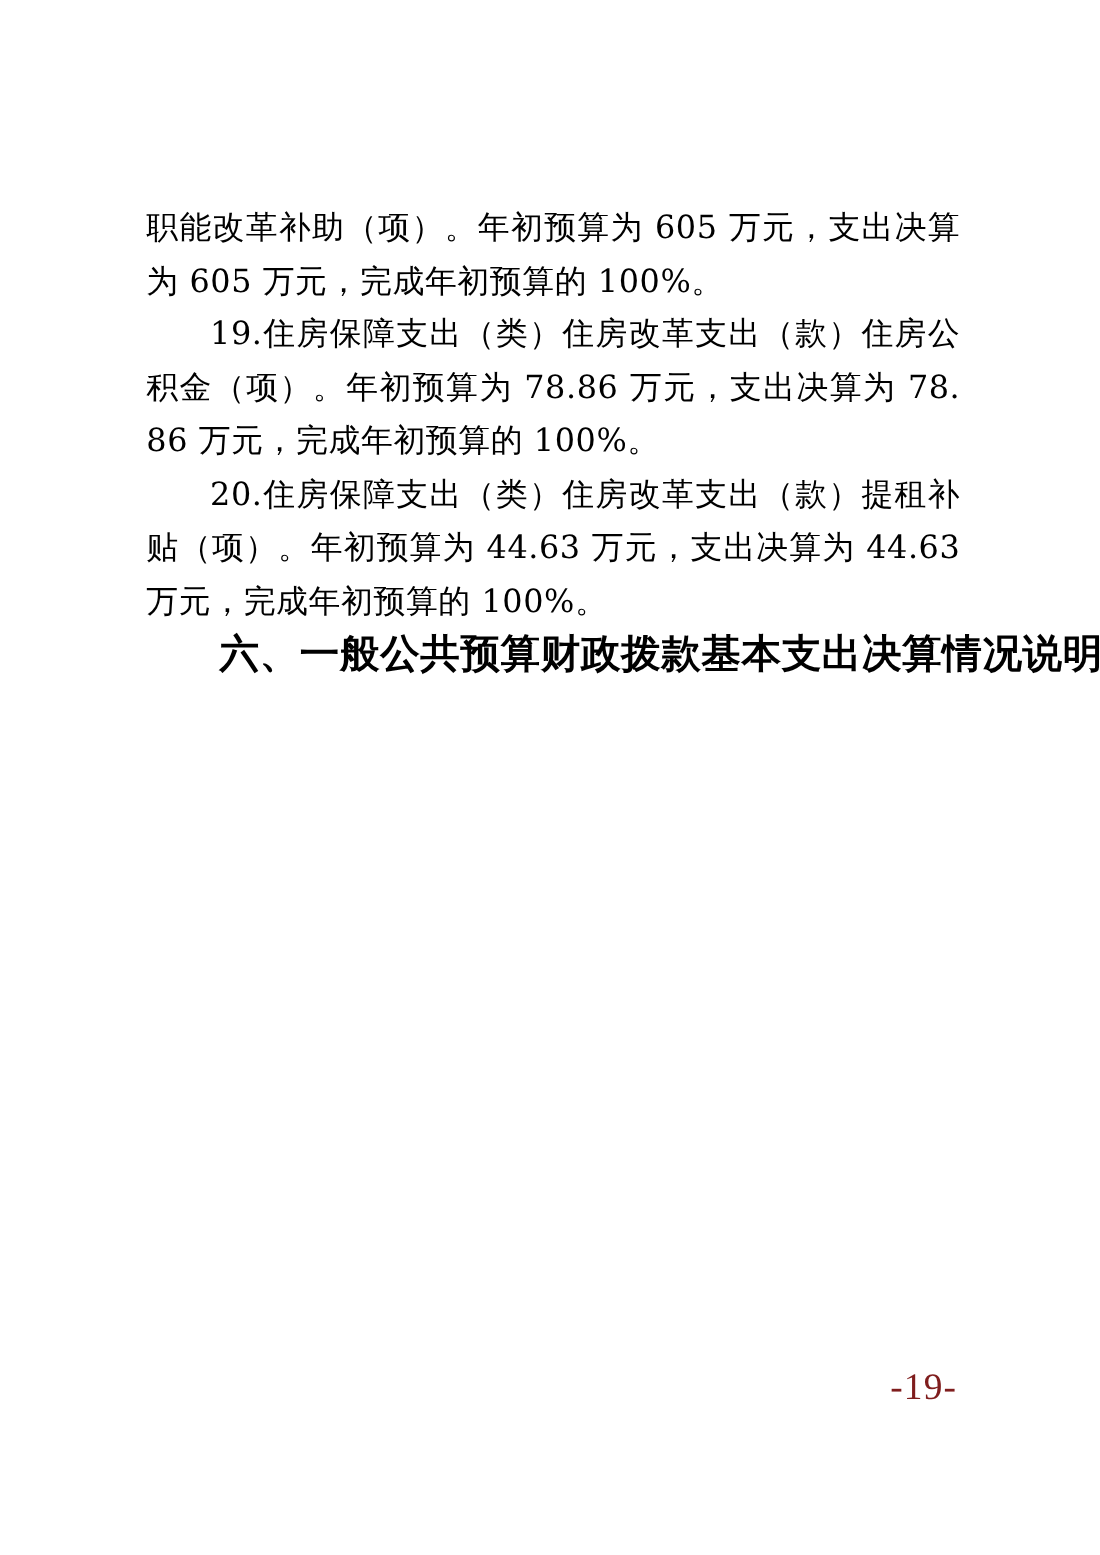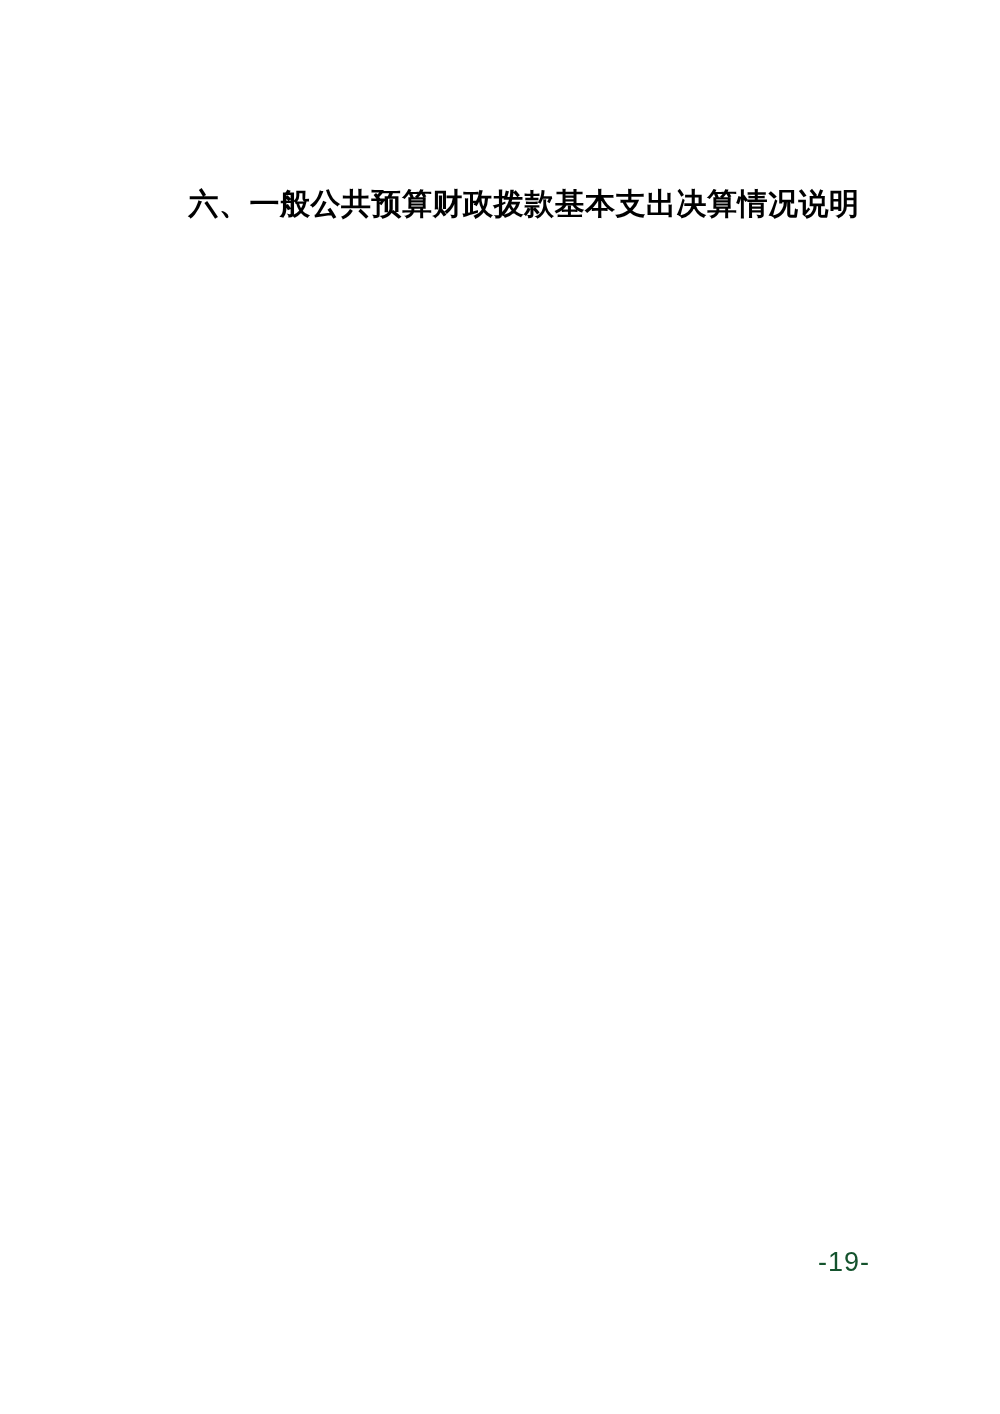--- a/index.html
+++ b/index.html
@@ -29,47 +29,50 @@
     line-height: 48.5px;
     text-align: justify;
     letter-spacing: 0.5px;
     word-break: break-all;
   }
   p.indent {
     text-indent: 2em;
   }
   h2.heading {
     margin: 0;
-    font-size: 30px;
+    font-size: 36px;
     line-height: 48.5px;
     font-weight: bold;
-    font-family: Liberation Mono, monospace;
+    font-family: Liberation Serif, serif;
     text-indent: 1.85em;
     letter-spacing: 0.5px;
     white-space: nowrap;
   }
   .pagenum {
     position: absolute;
     top: 1246px;
     right: 130px;
-    font-size: 27px;
+    font-size: 34px;
     line-height: 32px;
     letter-spacing: 1px;
-    font-family: Liberation Sans, sans-serif;
-    color: #14532d;
+    font-family: Liberation Serif, serif;
+    color: #7f1d1d;
   }
 </style>
 </head>
 <body>
 
 <div class="page">
 
+  <p class="body">职能改革补助（项）。年初预算为 605 万元，支出决算为 605 万元，完成年初预算的 100%。</p>
 
 
+  <p class="body indent">19.住房保障支出（类）住房改革支出（款）住房公积金（项）。年初预算为 78.86 万元，支出决算为 78.86 万元，完成年初预算的 100%。</p>
 
+  <p class="body indent">20.住房保障支出（类）住房改革支出（款）提租补贴（项）。年初预算为 44.63 万元，支出决算为 44.63 万元，完成年初预算的 100%。</p>
 
   <h2 class="heading">六、一般公共预算财政拨款基本支出决算情况说明</h2>
 
 
 
   <div class="pagenum">-19-</div>
 
 </div>
 
 </body></html>

